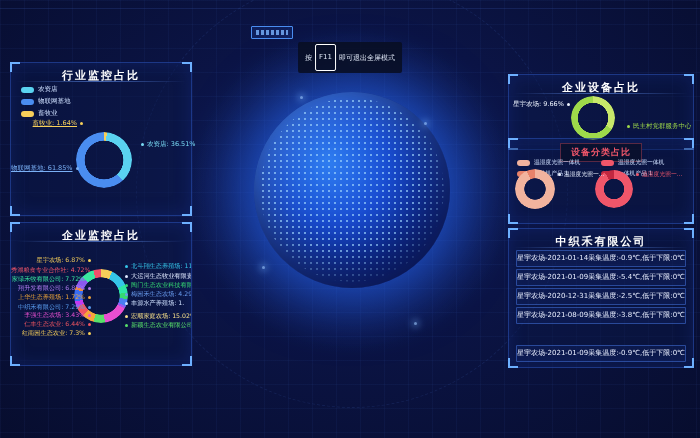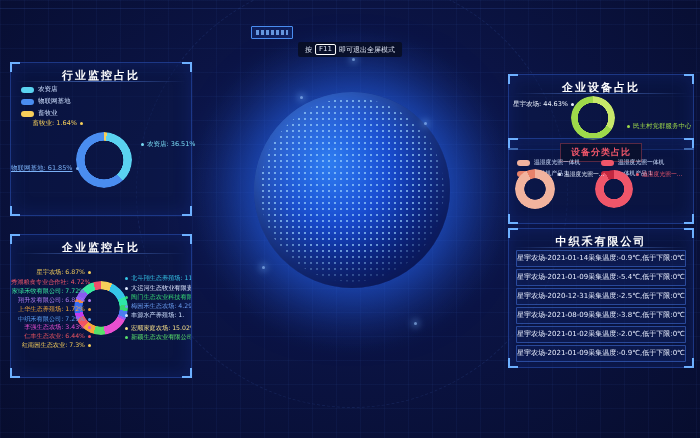--- a/index.html
+++ b/index.html
@@ -32,35 +32,35 @@
   
   .title{position:absolute;top:15px;left:0;right:0;text-align:center;font-size:19px;
     font-weight:bold;letter-spacing:3px;color:#fff;text-shadow:0 0 10px rgba(100,170,255,.9);}
   .badge{position:absolute;top:26px;left:251px;width:40px;height:11px;
     border:1px solid #4a8df0;border-radius:1px;background:rgba(20,50,130,.4);}
   .badge i{position:absolute;left:4px;right:4px;top:3px;height:5px;display:block;
     background:repeating-linear-gradient(90deg,#7ab4ff 0 3px,transparent 3px 5px);opacity:.8;}
   .hint{position:absolute;top:42px;left:50%;transform:translateX(-50%);
     background:rgba(8,14,34,.88);border-radius:2px;padding:2px 7px;font-size:7px;
     color:#dfe6f5;display:flex;align-items:center;gap:3px;white-space:nowrap;}
-  .hint .key{border:1px solid #fff;border-radius:2px;padding:0 3px;line-height:9px;font-size:7px;}
+  .hint .key{border:1px solid #fff;border-radius:2px;padding:8px 3px;line-height:9px;font-size:7px;}
   
   .panel{position:absolute;background:rgba(12,24,70,.45);border:1px solid rgba(44,84,190,.55);
     box-shadow:inset 0 0 18px rgba(30,70,190,.22);}
   .corner{position:absolute;width:8px;height:8px;border:0 solid #6db0ff;}
   .c-tl{left:-1px;top:-1px;border-left-width:2px;border-top-width:2px;}
   .c-tr{right:-1px;top:-1px;border-right-width:2px;border-top-width:2px;}
   .c-bl{left:-1px;bottom:-1px;border-left-width:2px;border-bottom-width:2px;}
   .c-br{right:-1px;bottom:-1px;border-right-width:2px;border-bottom-width:2px;}
   .ptitle{margin:0;padding-top:5px;text-align:center;font-size:11px;font-weight:bold;
     letter-spacing:2px;color:#fff;}
   .hr{position:absolute;left:5px;right:5px;top:18px;height:1px;
     background:linear-gradient(90deg,transparent,rgba(100,150,250,.6),transparent);}
   .p1{left:10px;top:62px;width:180px;height:152px;}
-  .p2{left:10px;top:222px;width:180px;height:142px;margin-top:12px;}
+  .p2{left:10px;top:222px;width:180px;height:142px;}
   .p3{left:508px;top:74px;width:184px;height:74px;}
   .p4{left:508px;top:138px;width:184px;height:84px;}
   .p5{left:508px;top:228px;width:184px;height:138px;}
   
   .legend{position:absolute;left:10px;top:22px;}
   .lg-item{display:flex;align-items:center;gap:4px;margin-bottom:3px;}
   .sw{width:13px;height:6px;border-radius:3px;display:inline-block;}
   .lg-t{font-size:6.5px;color:#cfe0ff;}
   
   .donut{position:absolute;border-radius:50%;
@@ -72,21 +72,21 @@
   .d2{left:63px;top:46px;width:54px;height:54px;}
   .d3{left:62px;top:21px;width:44px;height:44px;}
   .d4a{left:6px;top:30px;width:40px;height:40px;}
   .d4b{left:86px;top:31px;width:38px;height:38px;}
   
   .plab{position:absolute;font-size:6.5px;white-space:nowrap;}
   .dot-r::after{content:'';display:inline-block;width:3px;height:3px;border-radius:50%;
     background:currentColor;margin-left:3px;vertical-align:middle;}
   .dot-l::before{content:'';display:inline-block;width:3px;height:3px;border-radius:50%;
     background:currentColor;margin-right:3px;vertical-align:middle;}
-  .c-top1{left:10px;top:56px;width:62px;text-align:right;}
+  .c-top1{left:10px;top:56px;width:62px;text-align:right;text-decoration:underline;}
   .c-right1{left:130px;top:77px;}
   .c-left1{left:0px;top:101px;width:64px;text-align:right;text-decoration:underline;}
   .lab-l{position:absolute;left:0;width:80px;text-align:right;font-size:6.2px;white-space:nowrap;overflow:hidden;}
   .lab-r{position:absolute;left:114px;font-size:6.2px;white-space:nowrap;max-width:66px;overflow:hidden;}
   .p3l{left:4px;top:25px;width:56px;text-align:right;}
   .p3r{left:118px;top:47px;max-width:64px;overflow:hidden;}
   
   .pill{position:absolute;top:4px;left:50%;transform:translateX(-50%);font-size:9px;
     font-weight:bold;letter-spacing:1px;color:#f0566a;background:rgba(10,16,45,.92);
     padding:2px 10px;border:1px solid rgba(240,86,106,.35);white-space:nowrap;}
@@ -182,21 +182,21 @@
   </section>
 
   <section class="panel p3">
     <i class="corner c-tl"></i>
       <i class="corner c-tr"></i>
       <i class="corner c-bl"></i>
       <i class="corner c-br"></i>
     <h2 class="ptitle">企业设备占比</h2>
     <div class="hr"></div>
     <div class="donut d3" style="background: conic-gradient(rgb(200, 232, 106) 0deg, rgb(200, 232, 106) 119.988deg, rgb(158, 217, 74) 119.988deg, rgb(158, 217, 74) 360deg);"></div>
-    <div class="plab p3l dot-r" style="color: rgb(238, 244, 255);">星宇农场: 44.63%</div>
+    <div class="plab p3l dot-r" style="color: rgb(238, 244, 255);">星宇农场: 9.66%</div>
     <div class="plab p3r dot-l" style="color: rgb(158, 217, 74);">民主村党群服务中心…</div>
   </section>
 
   <section class="panel p4">
     <i class="corner c-tl"></i>
       <i class="corner c-tr"></i>
       <i class="corner c-bl"></i>
       <i class="corner c-br"></i>
     <div class="pill">设备分类占比</div>
     <div class="lg4 lg4a">
@@ -229,16 +229,15 @@
     <i class="corner c-tl"></i>
       <i class="corner c-tr"></i>
       <i class="corner c-bl"></i>
       <i class="corner c-br"></i>
     <h2 class="ptitle">中织禾有限公司</h2>
     <div class="hr"></div>
     <div class="row" style="top:21px">星宇农场-2021-01-14采集温度:-0.9℃,低于下限:0℃</div>
     <div class="row" style="top:40px">星宇农场-2021-01-09采集温度:-5.4℃,低于下限:0℃</div>
     <div class="row" style="top:59px">星宇农场-2020-12-31采集温度:-2.5℃,低于下限:0℃</div>
     <div class="row" style="top:78px">星宇农场-2021-08-09采集温度:-3.8℃,低于下限:0℃</div>
-    <div class="row" style="top:97px">星宇农场-2021-01-02采集温度:-2.0℃,低于下限:0℃</div>
     <div class="row" style="top:116px">星宇农场-2021-01-09采集温度:-0.9℃,低于下限:0℃</div>
   </section>
 </div>
 
 </body></html>

